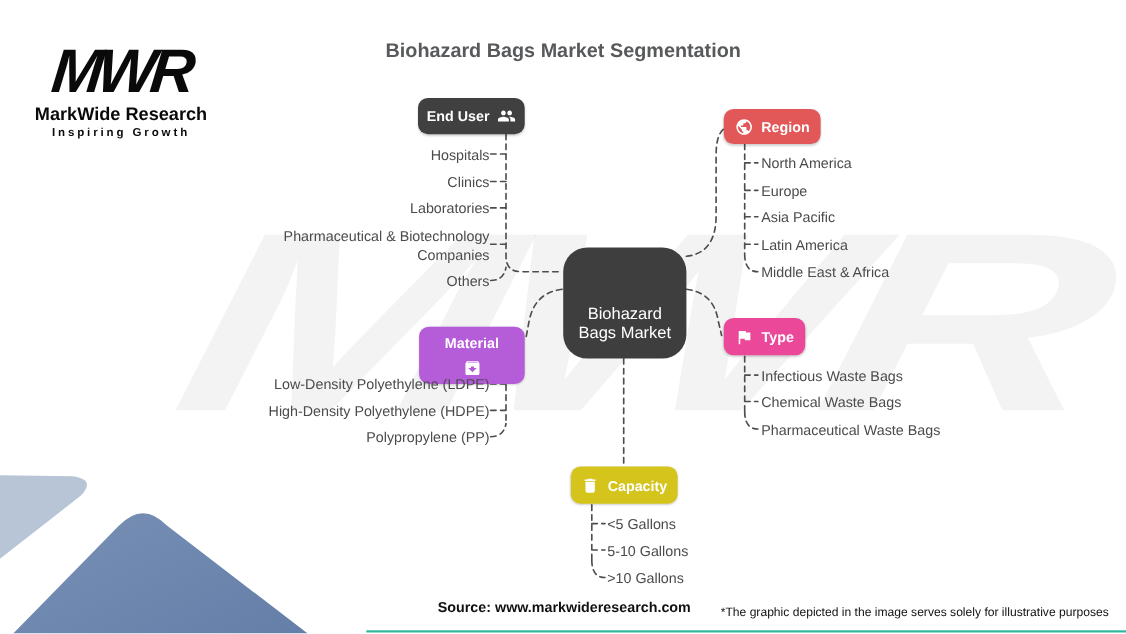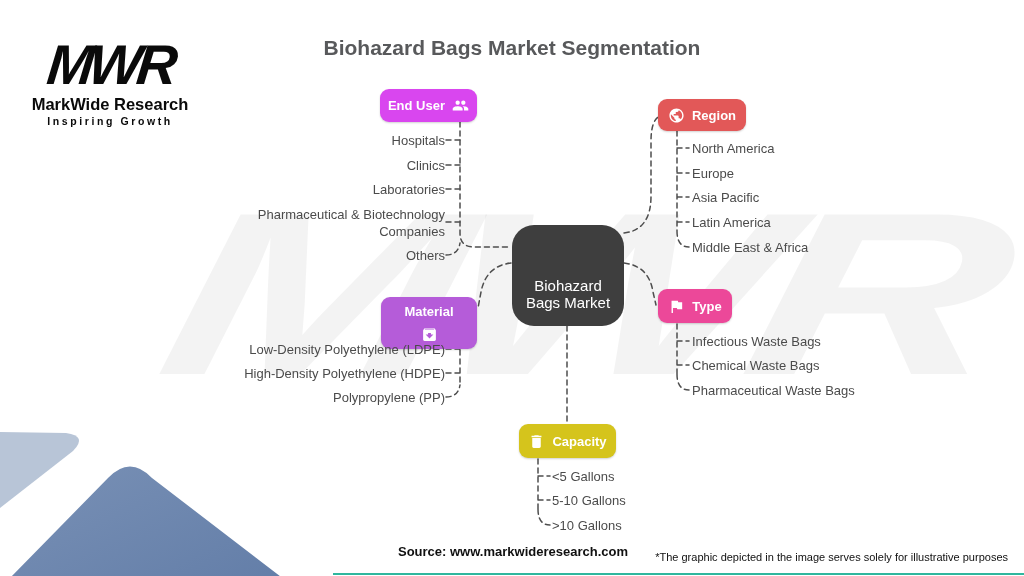--- a/index.html
+++ b/index.html
@@ -13,21 +13,21 @@
     position:absolute;left:195px;top:178px;z-index:0;
     font-size:232px;font-weight:bold;font-style:italic;line-height:1;
     letter-spacing:-14px;color:rgba(80,80,80,0.07);
     transform:scaleX(1.52) skewX(-8deg);transform-origin:left top;
     user-select:none;white-space:nowrap;
   }
   .accent-line{position:absolute;left:333px;right:0;bottom:1px;height:2px;background:#2fb79e;z-index:3;}
   
   .title{
     position:absolute;left:0;right:0;top:36px;text-align:center;
-    font-size:21px;font-weight:bold;color:#58595b;z-index:2;
+    font-size:18px;font-weight:bold;color:#58595b;z-index:2;
   }
   .logo{position:absolute;left:26px;top:36px;width:168px;text-align:center;color:#0a0a0a;z-index:2;}
   .logo-mwr{
     font-size:56px;font-weight:bold;font-style:italic;line-height:1.02;
     letter-spacing:-5px;transform:skewX(-6deg);
   }
   .logo-name{font-size:16.5px;font-weight:bold;margin-top:2px;}
   .logo-tagline{font-size:10.5px;font-weight:bold;letter-spacing:2.6px;margin-top:1px;}
   
   .connectors{position:absolute;left:0;top:0;z-index:1;}
@@ -37,21 +37,21 @@
     position:absolute;left:512px;top:197px;width:112px;height:101px;
     background:#3e3e3e;border-radius:22px;color:#fff;z-index:2;
     display:flex;flex-direction:column;justify-content:flex-end;align-items:center;
     padding-bottom:15px;box-sizing:border-box;font-size:15px;line-height:17px;text-align:center;margin-top:28px;
   }
   .branch-node{
     position:absolute;display:flex;align-items:center;justify-content:center;gap:7px;
     border-radius:9px;color:#fff;font-weight:bold;font-size:13px;z-index:2;
     box-shadow:0 1px 2px rgba(0,0,0,.18);
   }
-  .node-end-user{left:380px;top:89px;width:97px;height:33px;background:#d946ef;}
+  .node-end-user{left:380px;top:89px;width:97px;height:33px;background:#404040;}
   .node-region{left:658px;top:99px;width:88px;height:32px;background:#e25858;}
   .node-material{left:381px;top:297px;width:96px;height:52px;background:#b55cd9;flex-direction:column;}
   .node-type{left:658px;top:289px;width:74px;height:34px;background:#ec4899;}
   .node-capacity{left:519px;top:424px;width:97px;height:34px;background:#d5c41c;}
   .nicon{width:17px;height:17px;display:flex;align-items:center;justify-content:center;}
   .nicon svg{width:17px;height:17px;fill:#ffffff;}
   
   .item{position:absolute;font-size:13px;color:#4b4b4b;line-height:17px;z-index:2;}
   .item.right{right:579px;text-align:right;}
   .item.lft{left:692px;}

